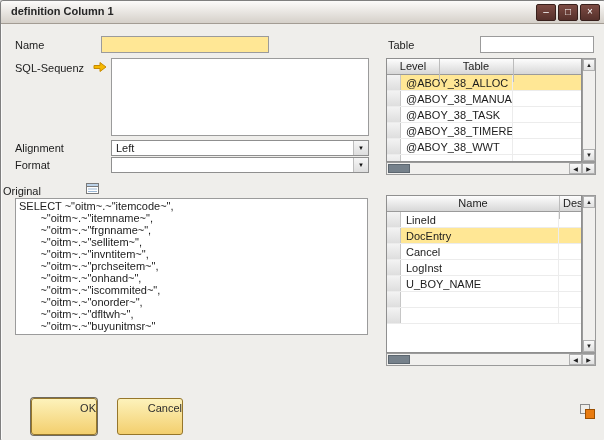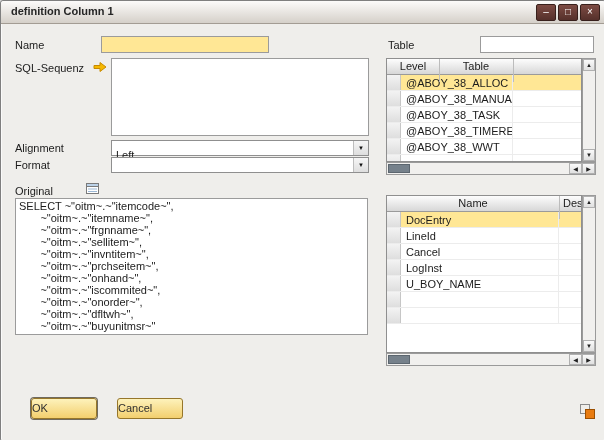--- a/index.html
+++ b/index.html
@@ -11,21 +11,21 @@
   .win-buttons{position:absolute;right:5px;top:3px;display:flex;gap:2px;}
   .win-btn{width:18px;height:15px;background:linear-gradient(#7d4b43,#55302b);border:1px solid #38201c;border-radius:2px;
            color:#fff;font-size:10px;line-height:13px;text-align:center;cursor:pointer;}
   .lbl{position:absolute;white-space:nowrap;}
   .field{position:absolute;height:17px;border:1px solid #9b9b9b;background:#fff;box-sizing:border-box;
          font-family:inherit;font-size:11px;padding:0 3px;color:#1c1c1c;}
   .field.yellow{background:#ffe795;}
   .area{position:absolute;border:1px solid #9b9b9b;background:#fff;box-sizing:border-box;resize:none;
         font-family:inherit;font-size:11px;outline:none;}
   .dropdown{position:absolute;height:16px;border:1px solid #8f8f8f;background:#fff;box-sizing:border-box;}
-  .dd-text{position:absolute;left:4px;top:8px;line-height:13px;border-radius:6px;}
+  .dd-text{position:absolute;left:4px;top:1px;line-height:13px;border-radius:6px;}
   .dd-arrow{position:absolute;right:0;top:0;bottom:0;width:14px;background:linear-gradient(#f6f6f6,#dedede);
             border-left:1px solid #bdbdbd;text-align:center;font-size:6px;line-height:14px;color:#111;cursor:pointer;}
   .sqlbox{position:absolute;border:1px solid #9b9b9b;background:#fff;box-sizing:border-box;white-space:pre;
           overflow:hidden;padding:1px 3px;line-height:12px;}
   .grid{position:absolute;border:1px solid #8f8f8f;background:#fff;box-sizing:border-box;overflow:hidden;}
   .grid-header{position:relative;height:16px;background:linear-gradient(#fdfdfd,#d7d7d7);border-bottom:1px solid #9a9a9a;box-sizing:border-box;}
   .hcell{position:absolute;top:0;height:23px;line-height:15px;text-align:center;border-right:1px solid #bcbcbc;
          overflow:hidden;white-space:nowrap;}
   .hcell.last{border-right:none;text-align:left;padding-left:4px;}
   .grid-row{display:flex;height:16px;box-sizing:border-box;border-bottom:1px solid #ececec;background:#fff;}
@@ -35,22 +35,22 @@
   #tables-grid .cellmain{width:112px;}
   #fields-grid .cellmain{width:158px;}
   .cellfill{flex:1;}
   .vsb{position:absolute;width:14px;background:#f1f0ee;border:1px solid #9a9a9a;box-sizing:border-box;}
   .hsb{position:absolute;height:13px;background:#f1f0ee;border:1px solid #9a9a9a;box-sizing:border-box;}
   .sb-btn{position:absolute;background:linear-gradient(#fafafa,#e0e0e0);border:1px solid #b0b0b0;color:#222;
           text-align:center;cursor:pointer;box-sizing:border-box;}
   .sb-btn.v{left:0;width:12px;height:12px;font-size:6px;line-height:11px;}
   .sb-btn.h{top:0;width:13px;height:11px;font-size:6px;line-height:10px;}
   .hthumb{position:absolute;left:1px;top:1px;width:22px;height:9px;background:#76818b;border:1px solid #5c666f;box-sizing:border-box;cursor:pointer;}
-  .btn{position:absolute;height:21px;border:1px solid #96762a;border-radius:3px;background:linear-gradient(#fdf2bb,#f3cf6e);
-       text-align:left;line-height:19px;color:#2e2e2e;box-sizing:border-box;cursor:pointer;}
+  .btn{position:absolute;height:37px;border:1px solid #96762a;border-radius:3px;background:linear-gradient(#fdf2bb,#f3cf6e);
+       text-align:right;line-height:19px;color:#2e2e2e;box-sizing:border-box;cursor:pointer;}
   .btn.default{box-shadow:0 0 0 1px #6f6a5e;}
   .icon{position:absolute;}
 </style>
 </head>
 <body>
 
 <div class="dialog">
 
   <div class="titlebar">
     <span class="title-text">definition Column 1</span>
@@ -77,21 +77,21 @@
     <span class="dd-text">Left</span>
     <span class="dd-arrow">▼</span>
   </div>
 
   <span class="lbl" style="left:14px;top:158px">Format</span>
   <div class="dropdown" style="left:110px;top:156px;width:258px">
     <span class="dd-text"></span>
     <span class="dd-arrow">▼</span>
   </div>
 
-  <span class="lbl" style="left:14px;top:184px">Original</span>
+  <span class="lbl" style="left:2px;top:184px">Original</span>
   <span class="icon" style="left:84px;top:180px">
     <svg width="15" height="15" viewBox="0 0 15 15">
       <rect x="1.5" y="2.5" width="12" height="10" fill="#ffffff" stroke="#7a7a7a"></rect>
       <rect x="1.5" y="2.5" width="12" height="3" fill="#bcd2e8" stroke="#7a7a7a"></rect>
       <line x1="3" y1="8" x2="12" y2="8" stroke="#9bb7d4"></line>
       <line x1="3" y1="10.5" x2="12" y2="10.5" stroke="#9bb7d4"></line>
     </svg>
   </span>
   <div class="sqlbox" style="left:14px;top:197px;width:353px;height:137px">SELECT ~"oitm~.~"itemcode~",
        ~"oitm~.~"itemname~",
@@ -156,28 +156,28 @@
     <span class="sb-btn h" style="right:13px">◀</span>
     <span class="sb-btn h" style="right:0">▶</span>
   </div>
 
   <div class="grid" id="fields-grid" style="left:385px;top:194px;width:196px;height:158px">
     <div class="grid-header">
       <span class="hcell" style="left:0;width:172px">Name</span>
       <span class="hcell last" style="left:172px;right:0">Desc</span>
     </div>
     <div class="grid-rows" id="fields-grid-rows">
+        <div class="grid-row">
+          <span class="rowhead"></span>
+          <span class="cellmain">LineId</span>
+          <span class="cellfill"></span>
+        </div>
         <div class="grid-row selected" style="background: rgb(255, 231, 149);">
           <span class="rowhead"></span>
           <span class="cellmain">DocEntry</span>
-          <span class="cellfill"></span>
-        </div>
-        <div class="grid-row">
-          <span class="rowhead"></span>
-          <span class="cellmain">LineId</span>
           <span class="cellfill"></span>
         </div>
         <div class="grid-row">
           <span class="rowhead"></span>
           <span class="cellmain">Cancel</span>
           <span class="cellfill"></span>
         </div>
         <div class="grid-row">
           <span class="rowhead"></span>
           <span class="cellmain">LogInst</span>

